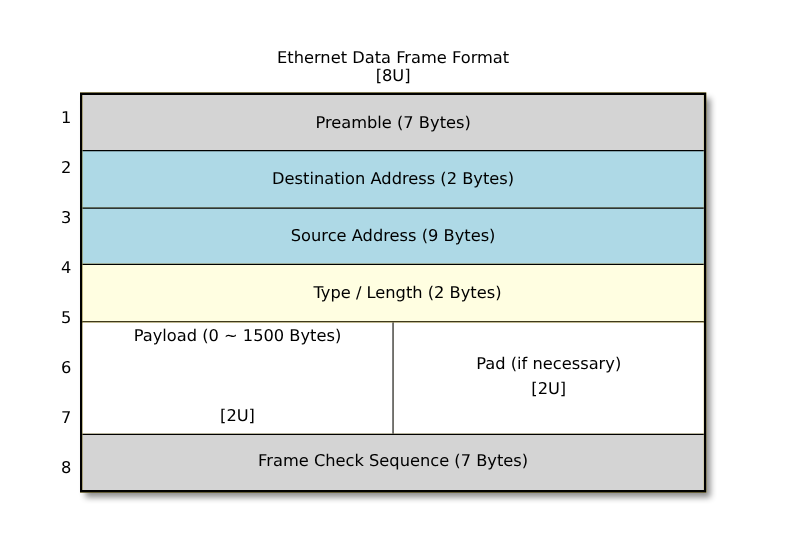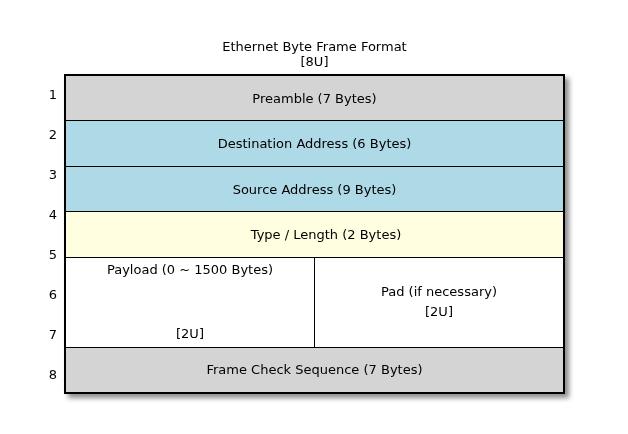--- a/index.html
+++ b/index.html
@@ -72,41 +72,41 @@
     font-size: 13px;
   }
   .split-cell.left { border-right: 1px solid #000000; gap: 44px; }
 </style>
 </head>
 <body>
 
 <div class="stage">
 
   <div class="title-block">
-    <div>Ethernet Byte Frame Format</div>
+    <div>Ethernet Data Frame Format</div>
     <div>[8U]</div>
   </div>
 
   <div class="gutter">
     <div class="gutter-cell">1</div>
     <div class="gutter-cell">2</div>
     <div class="gutter-cell">3</div>
     <div class="gutter-cell">4</div>
     <div class="gutter-cell">5</div>
     <div class="gutter-cell">6</div>
     <div class="gutter-cell">7</div>
     <div class="gutter-cell">8</div>
   </div>
 
   <div class="frame-table">
     <div class="frow" style="background-color: rgb(212, 212, 212);">
       <span>Preamble (7 Bytes)</span>
     </div>
     <div class="frow" style="background-color: rgb(174, 217, 230);">
-      <span>Destination Address (6 Bytes)</span>
+      <span>Destination Address (2 Bytes)</span>
     </div>
     <div class="frow" style="background-color: rgb(174, 217, 230);">
       <span>Source Address (9 Bytes)</span>
     </div>
     <div class="frow" style="background-color: rgb(255, 254, 225); padding-left: 23px;">
       <span>Type / Length (2 Bytes)</span>
     </div>
     <div class="frow merged">
       <div class="split-cell left" style="background-color: rgb(255, 255, 255);">
         <div>Payload (0 ~ 1500 Bytes)</div>

